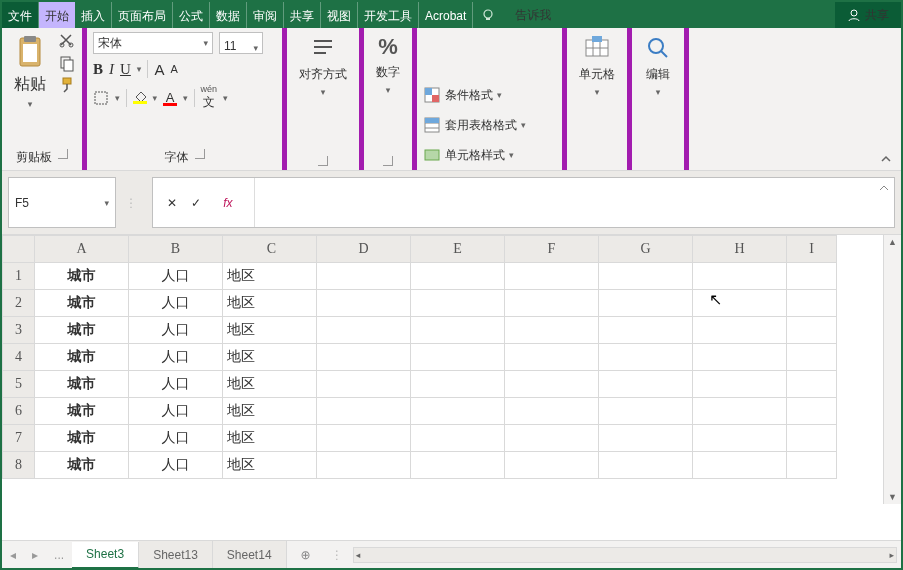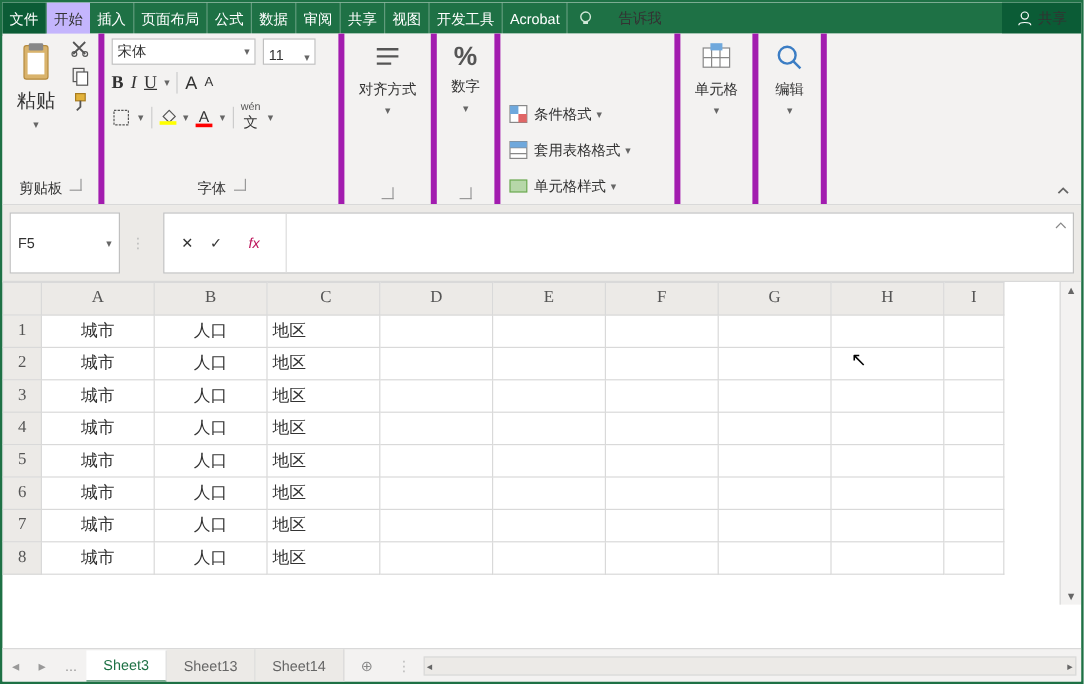--- a/index.html
+++ b/index.html
@@ -22,32 +22,32 @@
 .hstack{display:flex;gap:6px;align-items:center;}
 .fontname{width:120px;height:22px;border:1px solid #c0c0c0;background:#fff;display:flex;align-items:center;padding:0 4px;justify-content:space-between;}
 .fontsize{width:44px;height:22px;border:1px solid #c0c0c0;background:#fff;display:flex;align-items:flex-end;padding:0 4px;justify-content:space-between;}
 .dd{color:#666;font-size:9px;}
 .bold{font-weight:bold;font-family:"Times New Roman";}
 .ital{font-style:italic;font-family:"Times New Roman";}
 .und{text-decoration:underline;font-family:"Times New Roman";}
 .colorbar{display:inline-block;width:14px;height:3px;margin-top:-2px;}
 .stylerow{display:flex;align-items:center;gap:4px;height:26px;cursor:default;}
 .namebox{height:64px;border-bottom:1px solid #d9d9d9;background:#eceae7;display:flex;align-items:stretch;}
-.nb-cell{border:1px solid #c0c0c0;background:#fff;margin:6px 0 6px 6px;width:92px;display:flex;align-items:center;padding:0 6px;justify-content:space-between;}
+.nb-cell{border:1px solid #c0c0c0;background:#fff;margin:6px 0 6px 6px;width:108px;display:flex;align-items:center;padding:0 6px;justify-content:space-between;}
 .fx-area{flex:1;display:flex;align-items:center;margin:6px 6px 6px 6px;border:1px solid #c0c0c0;background:#fff;position:relative;}
 .fx-btns{display:flex;gap:14px;padding:0 14px;align-items:center;color:#aaa;border-right:1px solid #ddd;height:100%;}
 .fx-lbl{font-style:italic;font-family:Liberation Sans, sans-serif;color:#be185d;padding:0 8px;}
 .expand{position:absolute;right:4px;top:4px;color:#888;}
 .gridwrap{position:relative;overflow:hidden;}
 table.sheet{border-collapse:collapse;table-layout:fixed;}
 table.sheet th,table.sheet td{border:1px solid #d9d9d9;height:27px;font-size:14px;font-family:"SimSun","NSimSun",serif;}
 table.sheet th{background:#eceae7;font-weight:normal;text-align:center;color:#555;}
 .corner{width:32px;background:#eceae7;}
 .rowhdr{width:32px;background:#eceae7;text-align:center;color:#555;}
-.colA{width:94px;text-align:center;}
+.colA{width:94px;text-align:center;font-weight:bold;}
 .colB{width:94px;text-align:center;}
 .colC{width:94px;text-align:left;padding-left:4px;}
 .colR{width:94px;}
 .vscroll{position:absolute;right:0;top:0;width:18px;bottom:0;background:#f3f2f1;border-left:1px solid #d9d9d9;display:flex;flex-direction:column;align-items:center;justify-content:space-between;}
 .arrow{font-size:9px;color:#666;padding:2px;}
 .tabbar{position:absolute;left:0;right:0;bottom:0;height:28px;background:#f3f2f1;border-top:1px solid #d9d9d9;display:flex;align-items:center;}
 .nav{padding:0 8px;color:#999;}
 .stab{height:27px;padding:0 14px;display:flex;align-items:center;border-right:1px solid #d9d9d9;background:#eceae7;color:#666;cursor:default;}
 .stab.active{background:#fff;color:#1e7145;border-bottom:2px solid #1e7145;margin-bottom:-1px;}
 .plus{padding:0 14px;color:#888;}

